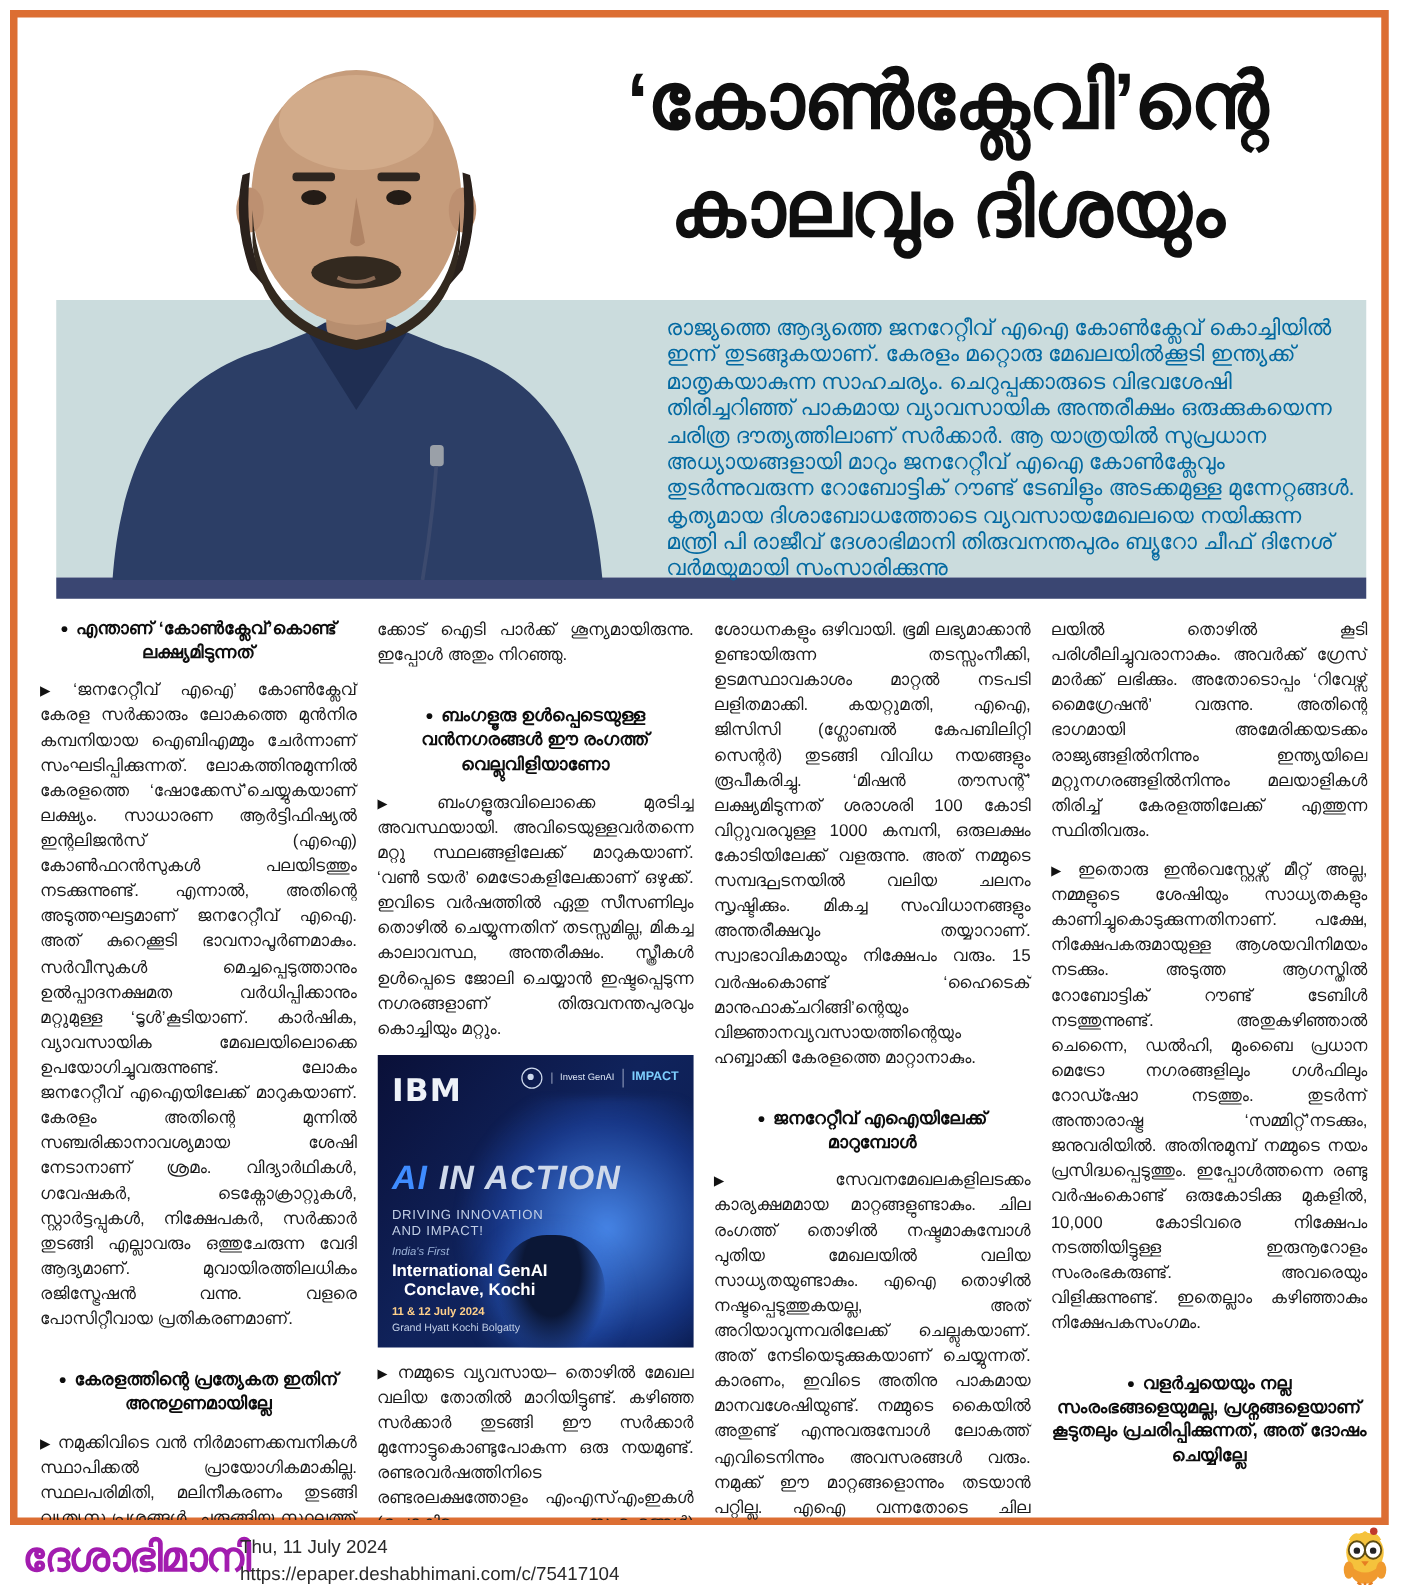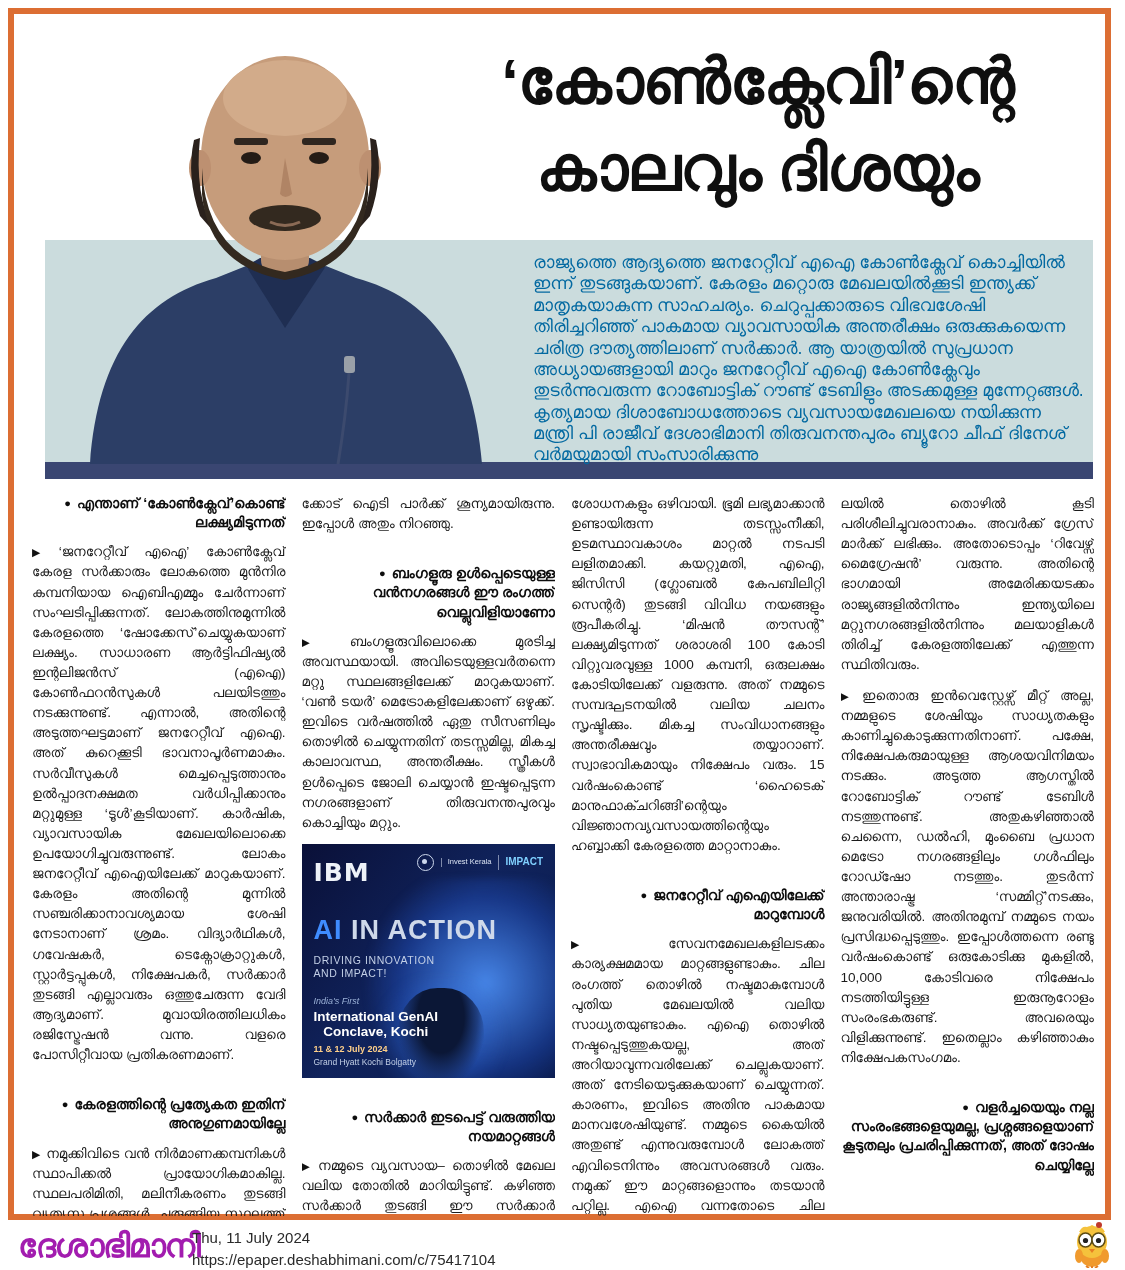--- a/index.html
+++ b/index.html
@@ -11,21 +11,21 @@
   .introbox{position:absolute;left:45px;top:240px;width:1048px;height:222px;background:#cbdcdd;z-index:1;}
   .navybar{position:absolute;left:45px;top:462px;width:1048px;height:17px;background:#3a4672;z-index:1;}
   .photo{position:absolute;left:48px;top:26px;width:472px;height:438px;z-index:2;}
   .headline{position:absolute;left:430px;top:38px;width:655px;text-align:center;z-index:2;
             font-weight:800;font-size:63px;line-height:1.38;color:#0f0f0f;letter-spacing:-1px;}
   .intro-text{position:absolute;left:533px;top:252px;width:552px;z-index:3;
               font-size:17.6px;line-height:1.215;font-weight:500;color:#0369a1;text-align:left;}
   
   .columns{position:absolute;left:32px;top:494px;width:1062px;height:722px;display:flex;gap:16px;z-index:2;}
   .col{flex:1;overflow:hidden;font-size:13.6px;line-height:1.48;text-align:justify;}
-  .q{font-weight:bold;margin:30px 0 10px;text-align:right;font-size:14.2px;line-height:1.35;color:#0d0d0d;}
+  .q{font-weight:bold;margin:30px 0 10px;text-align:center;font-size:14.2px;line-height:1.35;color:#0d0d0d;}
   .col > :first-child{margin-top:0;}
   .qb{font-size:0.78em;margin-right:6px;position:relative;top:-1px;}
   .a{margin:0 0 11px;}
   .ab{font-size:0.8em;margin-right:5px;color:#111;}
   
   .ad{position:relative;margin:4px 0 10px;height:234px;box-sizing:border-box;padding:10px 12px;
       background:linear-gradient(130deg,#0a1038 0%,#10235c 48%,#0a1a4b 100%);overflow:hidden;
       color:#fff;text-align:left;}
   .adglow1{position:absolute;right:-34px;top:34px;width:230px;height:210px;
            background:radial-gradient(circle at 55% 50%,rgba(80,150,255,.85),rgba(40,95,220,.35) 52%,transparent 74%);
@@ -35,21 +35,21 @@
   .adperson{position:absolute;left:96px;bottom:-6px;width:86px;height:96px;
             background:radial-gradient(ellipse at 50% 30%,#0b1736 38%,rgba(20,40,90,.65) 60%,transparent 75%);
             border-radius:46% 46% 30% 30%;}
   .ad-top{display:flex;justify-content:space-between;align-items:flex-start;position:relative;z-index:2;}
   .ibm{font-weight:800;font-size:25px;letter-spacing:1px;color:#eef2f8;font-family:"DejaVu Sans",sans-serif;}
   .partners{display:flex;align-items:center;gap:7px;}
   .emblem{width:15px;height:15px;border-radius:50%;border:1px solid #cdd8ec;position:relative;}
   .emblem::after{content:"";position:absolute;left:4px;top:4px;width:5px;height:5px;border-radius:50%;background:#cdd8ec;}
   .pname{font-size:7.5px;line-height:1.15;color:#dbe4f4;border-left:1px solid rgba(220,228,244,.55);padding-left:6px;}
   .kmark{font-size:10px;font-weight:800;color:#7fd0ff;border-left:1px solid rgba(220,228,244,.55);padding-left:6px;}
-  .ad-title{margin-top:20px;font-size:27px;font-weight:800;letter-spacing:1px;position:relative;z-index:2;color:#cfd9ea;}
+  .ad-title{margin-top:32px;font-size:27px;font-weight:800;letter-spacing:1px;position:relative;z-index:2;color:#cfd9ea;font-style:italic;}
   .ad-title .accent{color:#3f8cff;}
   .ad-sub{font-size:10.5px;color:#c2cfe6;letter-spacing:.6px;line-height:1.3;margin-top:3px;position:relative;z-index:2;}
   .ad-bottom{position:absolute;left:12px;bottom:9px;z-index:2;}
   .ad-edition{font-style:italic;font-size:9px;color:#9db3d9;}
   .ad-event{font-size:13.5px;font-weight:800;color:#fff;line-height:1.12;text-align:center;}
   .ad-dates{margin-top:4px;font-size:9px;color:#ffd08a;font-weight:bold;}
   .ad-venue{font-size:8.5px;color:#c2cfe6;}
   
   .footer{position:absolute;left:0;top:1226px;width:1125px;height:44px;background:#fff;}
   .f-logo{position:absolute;left:18px;top:1px;font-size:33px;font-weight:800;color:#a21caf;letter-spacing:-1.5px;}
@@ -111,41 +111,40 @@
       <div class="a"><span class="ab">▶</span><span>ബംഗളൂരുവിലൊക്കെ മുരടിച്ച അവസ്ഥയായി. അവിടെയുള്ളവർതന്നെ മറ്റു സ്ഥലങ്ങളിലേക്ക് മാറുകയാണ്. ‘വൺ ടയർ’ മെട്രോകളിലേക്കാണ് ഒഴുക്ക്. ഇവിടെ വർഷത്തിൽ ഏതു സീസണിലും തൊഴിൽ ചെയ്യുന്നതിന് തടസ്സമില്ല, മികച്ച കാലാവസ്ഥ, അന്തരീക്ഷം. സ്ത്രീകൾ ഉൾപ്പെടെ ജോലി ചെയ്യാൻ ഇഷ്ടപ്പെടുന്ന നഗരങ്ങളാണ് തിരുവനന്തപുരവും കൊച്ചിയും മറ്റും.</span></div>
 
       <div class="ad">
         <div class="adglow1"></div>
         <div class="adglow2"></div>
         <div class="adperson"></div>
         <div class="ad-top">
           <div class="ibm">IBM</div>
           <div class="partners">
             <span class="emblem"></span>
-            <span class="pname">Invest Kerala</span>
+            <span class="pname">Invest GenAI</span>
             <span class="kmark">IMPACT</span>
           </div>
         </div>
         <div class="ad-title"><span class="accent">AI</span><span> IN ACTION</span></div>
         <div class="ad-sub">
           <div>DRIVING INNOVATION</div>
           <div>AND IMPACT!</div>
         </div>
         <div class="ad-bottom">
           <div class="ad-edition">India's First</div>
           <div class="ad-event">
             <div>International GenAI</div>
             <div>Conclave, Kochi</div>
           </div>
           <div class="ad-dates">11 &amp; 12 July 2024</div>
           <div class="ad-venue">Grand Hyatt Kochi Bolgatty</div>
         </div>
       </div>
 
-      <div class="q"><span class="qb">●</span><span>സർക്കാർ ഇടപെട്ട് വരുത്തിയ നയമാറ്റങ്ങൾ</span></div>
       <div class="a"><span class="ab">▶</span><span>നമ്മുടെ വ്യവസായ– തൊഴിൽ മേഖല വലിയ തോതിൽ മാറിയിട്ടുണ്ട്. കഴിഞ്ഞ സർക്കാർ തുടങ്ങി ഈ സർക്കാർ മുന്നോട്ടുകൊണ്ടുപോകുന്ന ഒരു നയമുണ്ട്. രണ്ടരവർഷത്തിനിടെ രണ്ടരലക്ഷത്തോളം എംഎസ്എംഇകൾ (ചെറുകിട സംരംഭങ്ങൾ) രൂപീകരിക്കാനായി. വ്യാവസായിക വികസനത്തിന് പറ്റിയ നയം രൂപീകരിച്ചു. 50 കോടി രൂപ വരെയാണെങ്കിൽ ലൈസൻസ് ആവശ്യമില്ല, മുകളിലാണെങ്കിൽ ഏഴുദിവസത്തിനകം ലൈസൻസ് ലഭ്യമാക്കും. കേന്ദ്രീകൃത പരിശോധന വന്നതോടെ അനാവശ്യ റെയ്ഡുകളും പരി</span></div>
     </div>
 
     <div class="col">
       <div class="a">ശോധനകളും ഒഴിവായി. ഭൂമി ലഭ്യമാക്കാൻ ഉണ്ടായിരുന്ന തടസ്സംനീക്കി, ഉടമസ്ഥാവകാശം മാറ്റൽ നടപടി ലളിതമാക്കി. കയറ്റുമതി, എഐ, ജിസിസി (ഗ്ലോബൽ കേപബിലിറ്റി സെന്റർ) തുടങ്ങി വിവിധ നയങ്ങളും രൂപീകരിച്ചു. ‘മിഷൻ തൗസന്റ്’ ലക്ഷ്യമിടുന്നത് ശരാശരി 100 കോടി വിറ്റുവരവുള്ള 1000 കമ്പനി, ഒരുലക്ഷം കോടിയിലേക്ക് വളരുന്നു. അത് നമ്മുടെ സമ്പദ്ഘടനയിൽ വലിയ ചലനം സൃഷ്ടിക്കും. മികച്ച സംവിധാനങ്ങളും അന്തരീക്ഷവും തയ്യാറാണ്. സ്വാഭാവികമായും നിക്ഷേപം വരും. 15 വർഷംകൊണ്ട് ‘ഹൈടെക് മാനുഫാക്ചറിങ്ങി’ന്റെയും വിജ്ഞാനവ്യവസായത്തിന്റെയും ഹബ്ബാക്കി കേരളത്തെ മാറ്റാനാകും.</div>
       <div class="q"><span class="qb">●</span><span>ജനറേറ്റീവ് എഐയിലേക്ക് മാറുമ്പോൾ</span></div>
       <div class="a"><span class="ab">▶</span><span>സേവനമേഖലകളിലടക്കം കാര്യക്ഷമമായ മാറ്റങ്ങളുണ്ടാകും. ചില രംഗത്ത് തൊഴിൽ നഷ്ടമാകുമ്പോൾ പുതിയ മേഖലയിൽ വലിയ സാധ്യതയുണ്ടാകും. എഐ തൊഴിൽ നഷ്ടപ്പെടുത്തുകയല്ല, അത് അറിയാവുന്നവരിലേക്ക് ചെല്ലുകയാണ്. അത് നേടിയെടുക്കുകയാണ് ചെയ്യുന്നത്. കാരണം, ഇവിടെ അതിനു പാകമായ മാനവശേഷിയുണ്ട്. നമ്മുടെ കൈയിൽ അതുണ്ട് എന്നുവരുമ്പോൾ ലോകത്ത് എവിടെനിന്നും അവസരങ്ങൾ വരും. നമുക്ക് ഈ മാറ്റങ്ങളൊന്നും തടയാൻ പറ്റില്ല. എഐ വന്നതോടെ ചില മേഖലയിൽ തൊഴിൽ പോകുന്ന സ്ഥിതിയുണ്ട്. സർജറി ചെയ്യുന്ന റോബോട്ടുകളും റോബോട്ടുകളെക്കൊണ്ടുമാത്രം പ്രവർത്തിക്കുന്ന ആശുപത്രികളുമുണ്ട്. പക്ഷേ, ഈ റോബോട്ട് നിർമിക്കാനും പ്രോഗ്രാമുണ്ടാക്കാനും കഴിവുള്ളവരുണ്ടോ, പുതിയ തൊഴിൽ ലഭിക്കും. ആ മേഖലയിൽ മറ്റെവിടെത്തേക്കാൾ സാധ്യത നമുക്കാണ്. ജനറേറ്റീവ് എഐയുടെ ‘ഡെസ്റ്റിനേഷൻ’ കേരളമാണ് എന്ന് ലോകത്തോടു പറയുകയാണ്.</span></div>
 
     </div>
 

